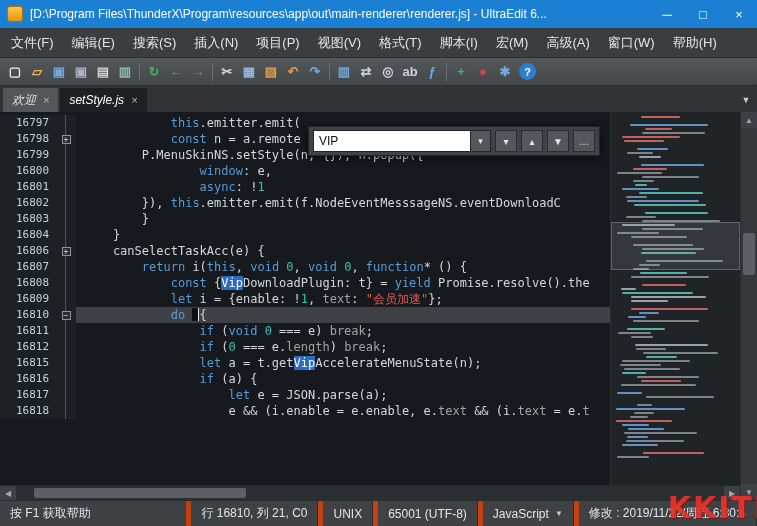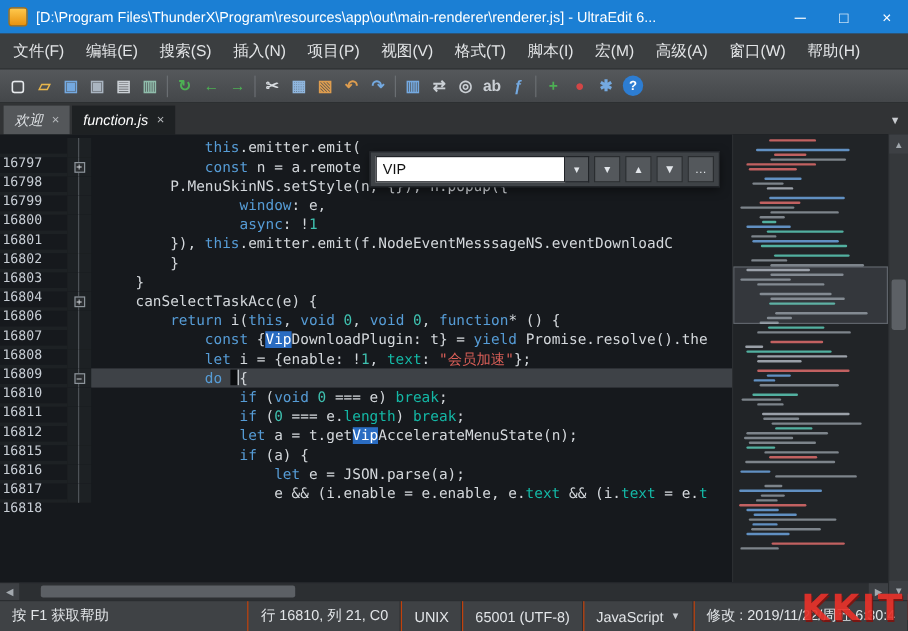--- a/index.html
+++ b/index.html
@@ -30,28 +30,28 @@
   .tab.active { background:#1e2123; color:#fff; }
   .tab-close { font-size:11px; color:#b9bcbf; }
   .tab-caret { margin-left:auto; width:22px; height:24px; display:flex; align-items:center; justify-content:center; color:#c9ccd0; font-size:9px; }
 
   
   .editor { position:relative; height:388px; display:flex; background:#16191d; }
   .editor-left { flex:1; display:flex; flex-direction:column; min-width:0; }
   .content-row { flex:1; display:flex; min-height:0; }
   .code-rows { flex:1; min-width:0; overflow:hidden; padding-top:3px; }
   .code-line { display:flex; height:16px; font-family:"DejaVu Sans Mono",monospace; font-size:12px; line-height:16px; white-space:pre; }
-  .ln { width:56px; flex:none; padding-left:2px; color:#c9cfd6; font-size:11px; background:#1d2124;margin-top:13px; }
+  .ln { width:56px; flex:none; padding-left:16px; color:#c9cfd6; font-size:11px; background:#1d2124; }
   .fold { width:20px; flex:none; background-color:#1d2124; background-image:linear-gradient(#4d5257,#4d5257); background-size:1px 100%; background-position:9px 0; background-repeat:no-repeat; display:flex; align-items:center; justify-content:center; }
   .fold-box { width:9px; height:9px; border:1px solid #8d949b; background:#2a2d30; color:#d4d9dd; font-size:8px; line-height:7px; text-align:center; }
   .code { flex:1; min-width:0; overflow:hidden; color:#d4d8dc; padding-left:8px; }
   .code.current { background:#3e4247; }
   .indent { display:inline-block; }
   .kw  { color:#569cd6; }
-  .kw2 { color:#14b8a6;text-align:center; }
+  .kw2 { color:#a3a3a3;text-align:center; }
   .num { color:#3fc1b0; }
   .str { color:#da5f58; }
   .pl  { color:#d4d8dc; }
   .sel { background:#2a6cc2; color:#fff; }
   .caret { display:inline-block; width:7px; height:13px; background:#0b0d0f; border-right:1px solid #e6eaee; vertical-align:-2px; }
 
   
   .find-overlay { position:absolute; left:308px; top:14px; height:30px; background:#3f4347; border:1px solid #212428; box-shadow:0 2px 8px rgba(0,0,0,.55); display:flex; align-items:center; padding:0 4px; gap:4px; z-index:5; }
   .find-input-wrap { display:flex; height:22px; }
   .find-input { width:158px; height:22px; border:1px solid #212428; background:#fff; color:#111; font-size:12px; padding:0 5px; font-family:"Liberation Sans",sans-serif; }
@@ -68,21 +68,21 @@
   .scroll-arrow { height:16px; display:flex; align-items:center; justify-content:center; color:#a2a8ae; font-size:8px; background:#3d4044; }
   .vtrack { flex:1; position:relative; }
   .vthumb { position:absolute; left:2px; right:2px; top:105px; height:42px; background:#5c6065; border-radius:2px; }
   .hscroll { height:15px; background:#2c2f32; border-top:1px solid #23262a; display:flex; align-items:stretch; }
   .scroll-arrow.h { width:16px; height:auto; font-size:8px; }
   .htrack { flex:1; position:relative; }
   .hthumb { position:absolute; top:2px; bottom:2px; left:18px; width:30%; background:#5c6065; border-radius:2px; }
 
   
   .statusbar { height:26px; background:#3f4245; border-top:1px solid #2a2d30; display:flex; align-items:stretch; font-size:12px; color:#e2e5e8; }
-  .seg { display:flex; align-items:center; gap:6px; padding:0 10px; border-left:1px solid #c2410c; border-right:1px solid #2b2e31; white-space:nowrap; }
+  .seg { display:flex; align-items:center; gap:6px; padding:0 10px; border-left:5px solid #c2410c; border-right:1px solid #2b2e31; white-space:nowrap; }
   .seg:last-child { overflow:hidden; }
   .seg-grow { flex:1; border:none; }
   .seg-caret { font-size:8px; color:#c7cbcf; }
 
   .watermark { position:absolute; right:-10px; bottom:1px; font-family:"DejaVu Sans",sans-serif; font-size:30px; font-weight:bold; color:#e8312a; letter-spacing:2px; opacity:.92; text-shadow:1px 1px 0 #7e1410; z-index:9; }
 </style>
 </head>
 <body>
 
 <div class="titlebar">
@@ -140,21 +140,21 @@
     <div class="tool-icon" style="color: rgb(255, 255, 255); background: rgb(45, 125, 210); border-radius: 50%; width: 17px; height: 17px; font-size: 11px; margin: 0px 3px;">?</div>
   </div>
 
 <div class="tabbar">
   <div class="tabs">
       <div class="tab inactive">
         <span>欢迎</span>
         <span class="tab-close">×</span>
       </div>
       <div class="tab active">
-        <span>function.js</span>
+        <span>setStyle.js</span>
         <span class="tab-close">×</span>
       </div>
     </div>
   <div class="tab-caret">▼</div>
 </div>
 
 <div class="editor">
   <div class="editor-left">
     <div class="content-row">
       <div class="code-rows">

